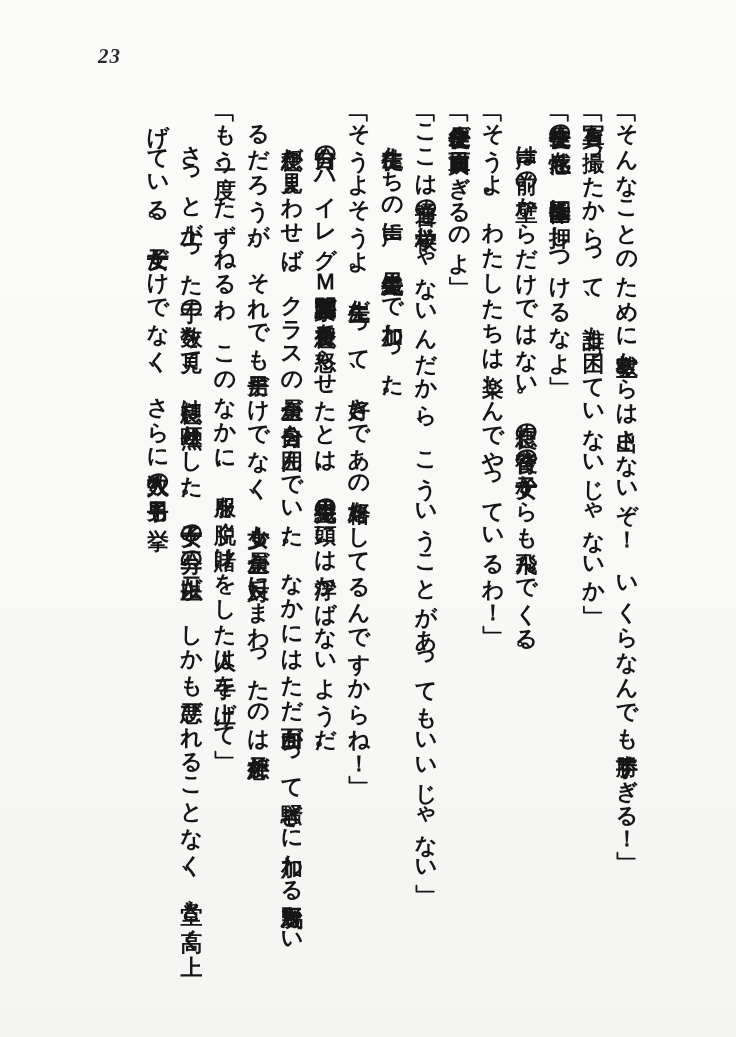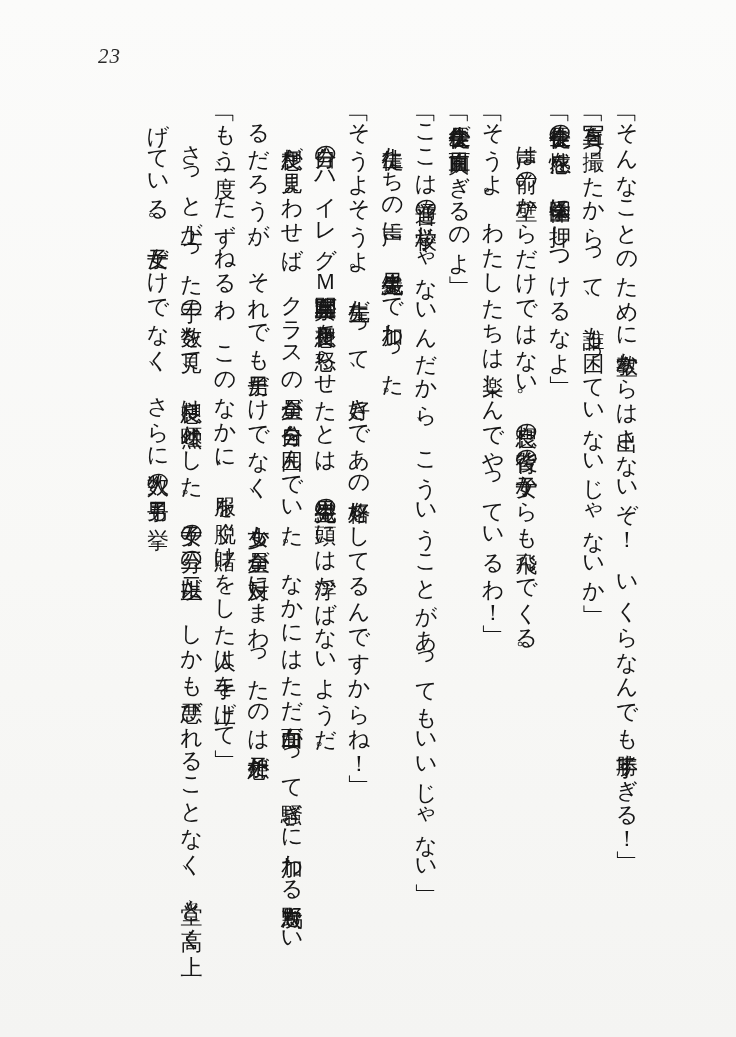--- a/index.html
+++ b/index.html
@@ -11,20 +11,21 @@
     height: 1037px;
     position: relative;
     overflow: hidden;
     background: #f6f6f4;
     font-family: "Liberation Serif", "DejaVu Serif", serif;
   }
   .page {
     position: absolute;
     inset: 0;
     background: linear-gradient(180deg, #fbfbfa 0%, #f8f8f6 55%, #f4f4f2 100%);
+    font-weight: bold;
   }
   .page-number {
     position: absolute;
     top: 44px;
     left: 98px;
     font-size: 21px;
     color: #2a2a2a;
     letter-spacing: 1px;
     font-style: italic;
   }

